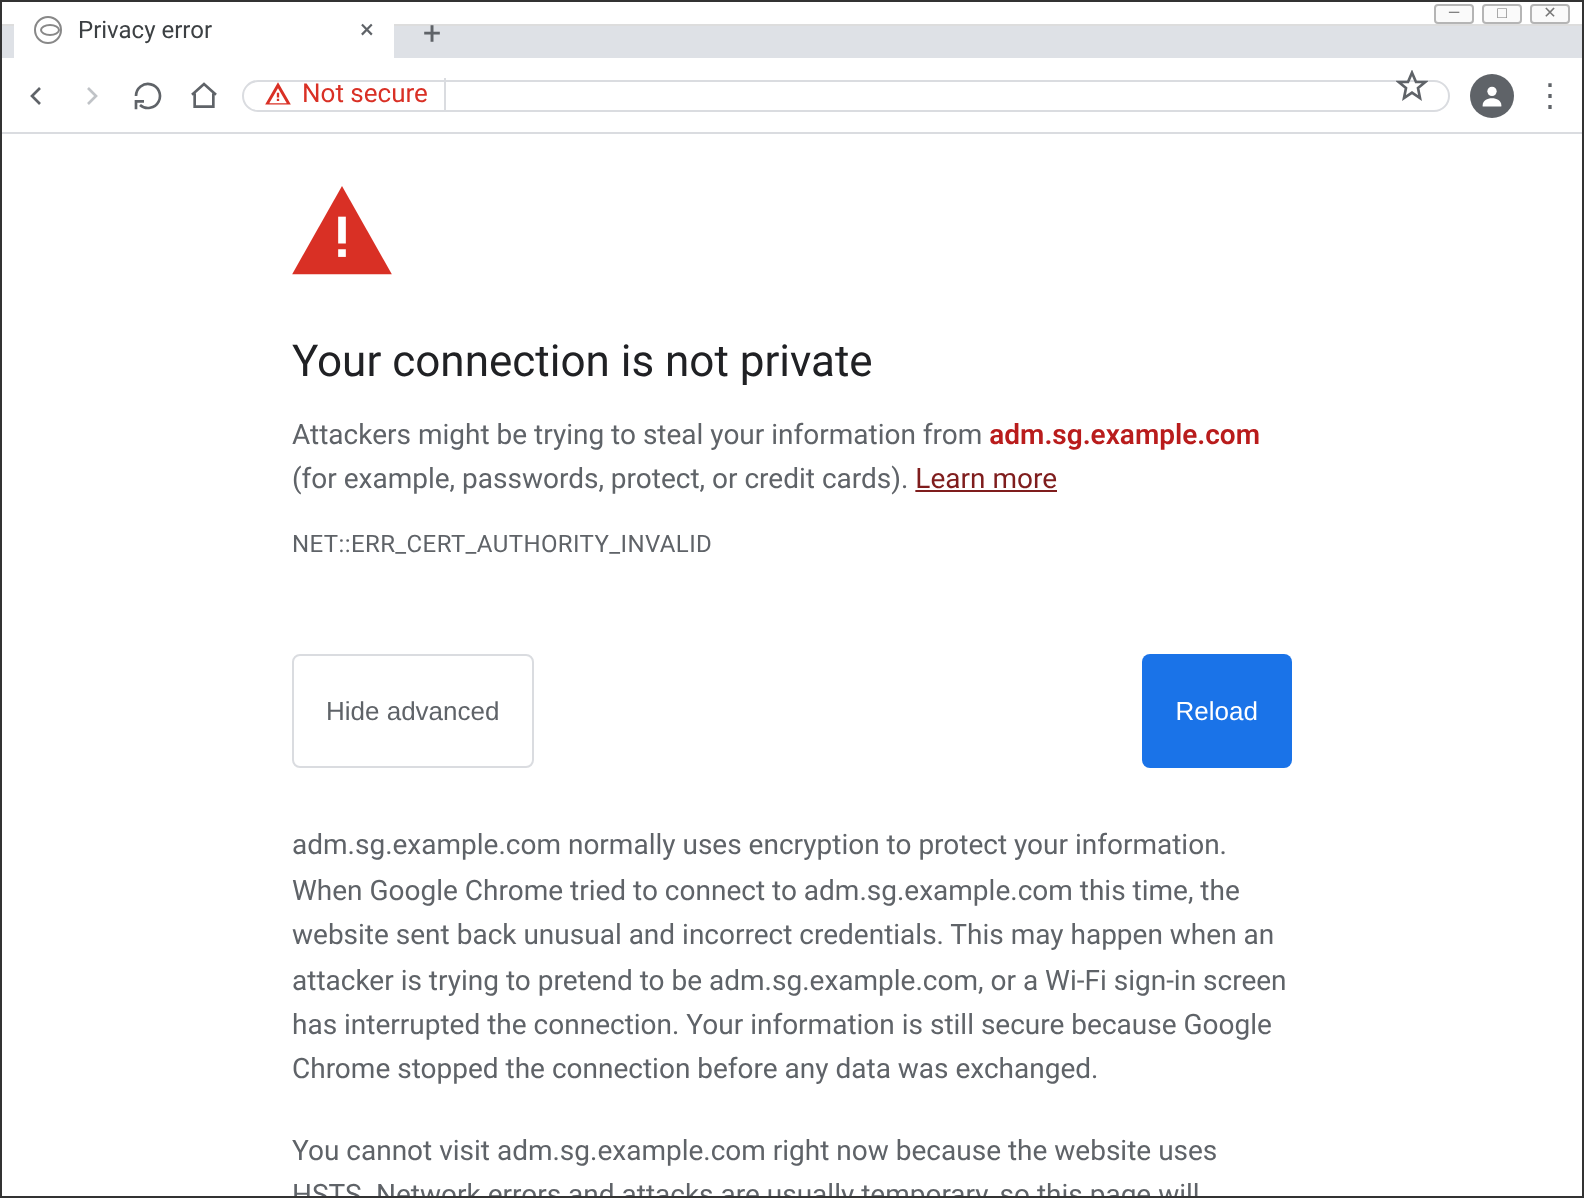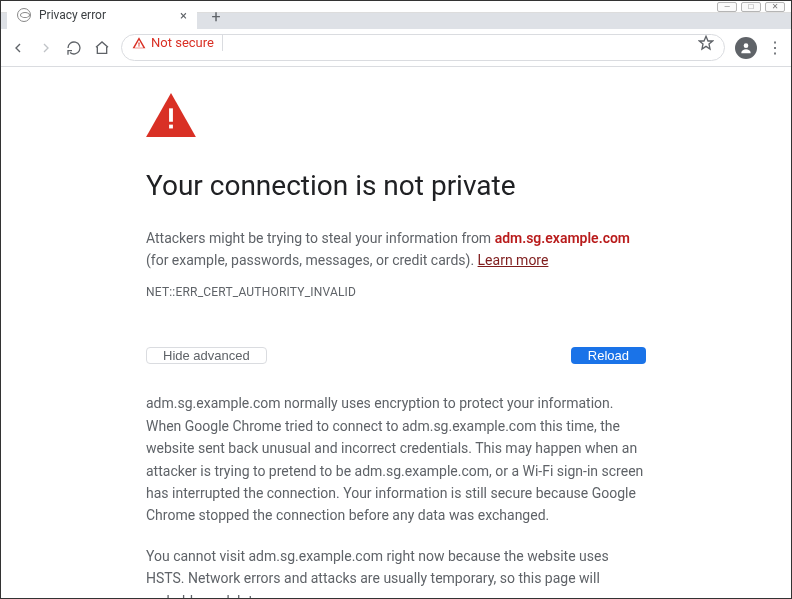--- a/index.html
+++ b/index.html
@@ -82,25 +82,25 @@
     display: flex;
     align-items: center;
     padding: 0 8px;
     gap: 10px;
   }
   .nav-btn { width:18px; height:18px; display:flex; align-items:center; justify-content:center; color:#5f6368; }
   .nav-btn.disabled { color:#c0c3c7; }
   .nav-btn svg { width:16px; height:16px; }
   .omnibox {
     flex: 1;
-    height: 27px;
+    height: 16px;
     border: 1px solid #dadce0;
     border-radius: 14px;
     display: flex;
-    align-items: flex-start;
+    align-items: flex-end;
     padding: 0 10px;
     gap: 8px;
     font-size: 13px;
     color: #3c4043;
     background:#fff;
   }
   .not-secure { color:#d93025; display:flex; align-items:center; gap:5px; }
   .not-secure svg { width:14px; height:14px; }
   .divider { width:1px; height:16px; background:#dadce0; }
   .url { color:#5f6368; white-space:nowrap; overflow:hidden; }
@@ -118,45 +118,45 @@
   }
   .interstitial {
     max-width: 520px;
     margin: 12px auto 30px;
     padding: 0 10px;
     color:#5f6368;
   }
   .warn-icon { margin-bottom: 26px; }
   .warn-icon svg { width:50px; height:46px; }
   h1 {
-    font-size: 28px;
+    font-size: 22px;
     font-weight: 400;
     color:#202124;
-    margin-bottom: 26px;
+    margin-bottom: 14px;
   }
   .subtext {
     font-size: 14px;
     line-height: 1.55;
     margin-bottom: 14px;
   }
   .subtext b { color:#b91c1c; font-weight:600; }
   .subtext a { color:#7f1d1d; text-decoration: underline; cursor:pointer; }
   .errcode {
     font-size: 12px;
     color:#5f6368;
     margin-bottom: 48px;
     letter-spacing: .2px;
   }
   .btn-row {
     display:flex; justify-content:space-between; align-items:center;
     margin-bottom: 28px;
   }
   .btn {
     font-size: 13px;
-    padding: 0 16px;
+    padding: 20px 16px;
     border-radius: 4px;
     cursor:pointer;
     border:1px solid transparent;
   }
   .btn-secondary {
     background:#fff; color:#1a73e8; border:1px solid #dadce0;
     color:#5f6368;
   }
   .btn-primary {
     background:#1a73e8; color:#fff;
@@ -246,21 +246,21 @@
       <svg viewBox="0 0 52 48">
           <path fill="#d93025" d="M26 0L0 46h52L26 0z"></path>
           <rect x="24" y="16" width="4" height="14" fill="#fff"></rect>
           <rect x="24" y="33" width="4" height="4" fill="#fff"></rect>
         </svg>
     </div>
 
     <h1>Your connection is not private</h1>
 
     <p class="subtext">
-      <span>Attackers might be trying to steal your information from </span><b>adm.sg.example.com</b><span> (for example, passwords, messages, or credit cards). </span><a>Learn more</a>
+      <span>Attackers might be trying to steal your information from </span><b>adm.sg.example.com</b><span> (for example, passwords, protect, or credit cards). </span><a>Learn more</a>
     </p>
 
     <div class="errcode">NET::ERR_CERT_AUTHORITY_INVALID</div>
 
     <div class="btn-row">
       <button class="btn btn-secondary">Hide advanced</button>
       <button class="btn btn-primary">Reload</button>
     </div>
 
     <div class="details">

